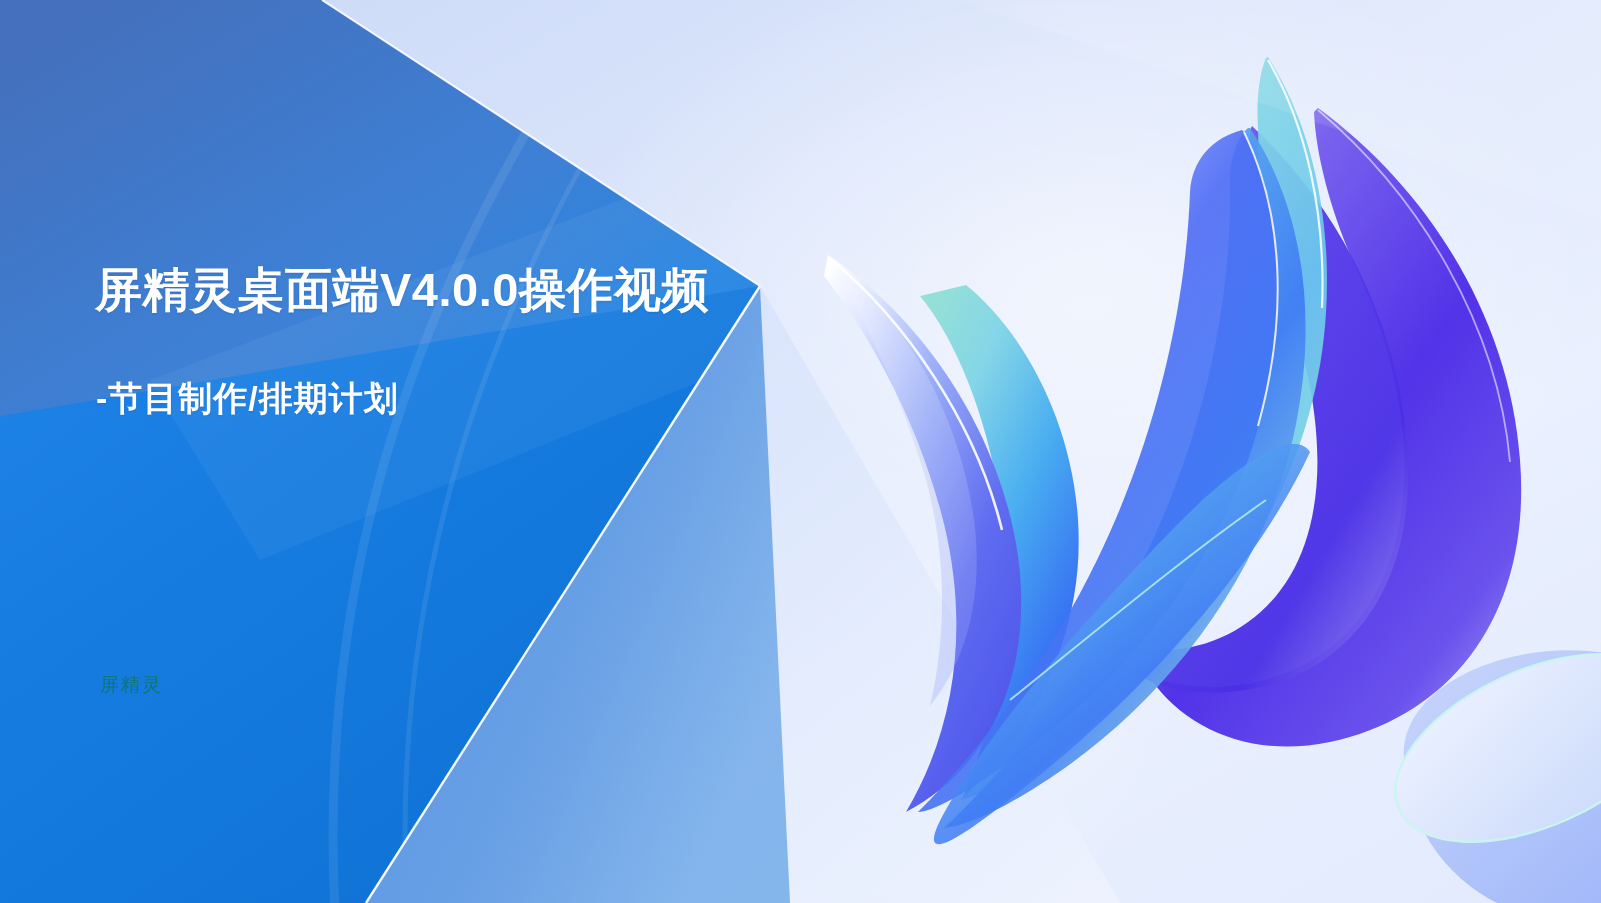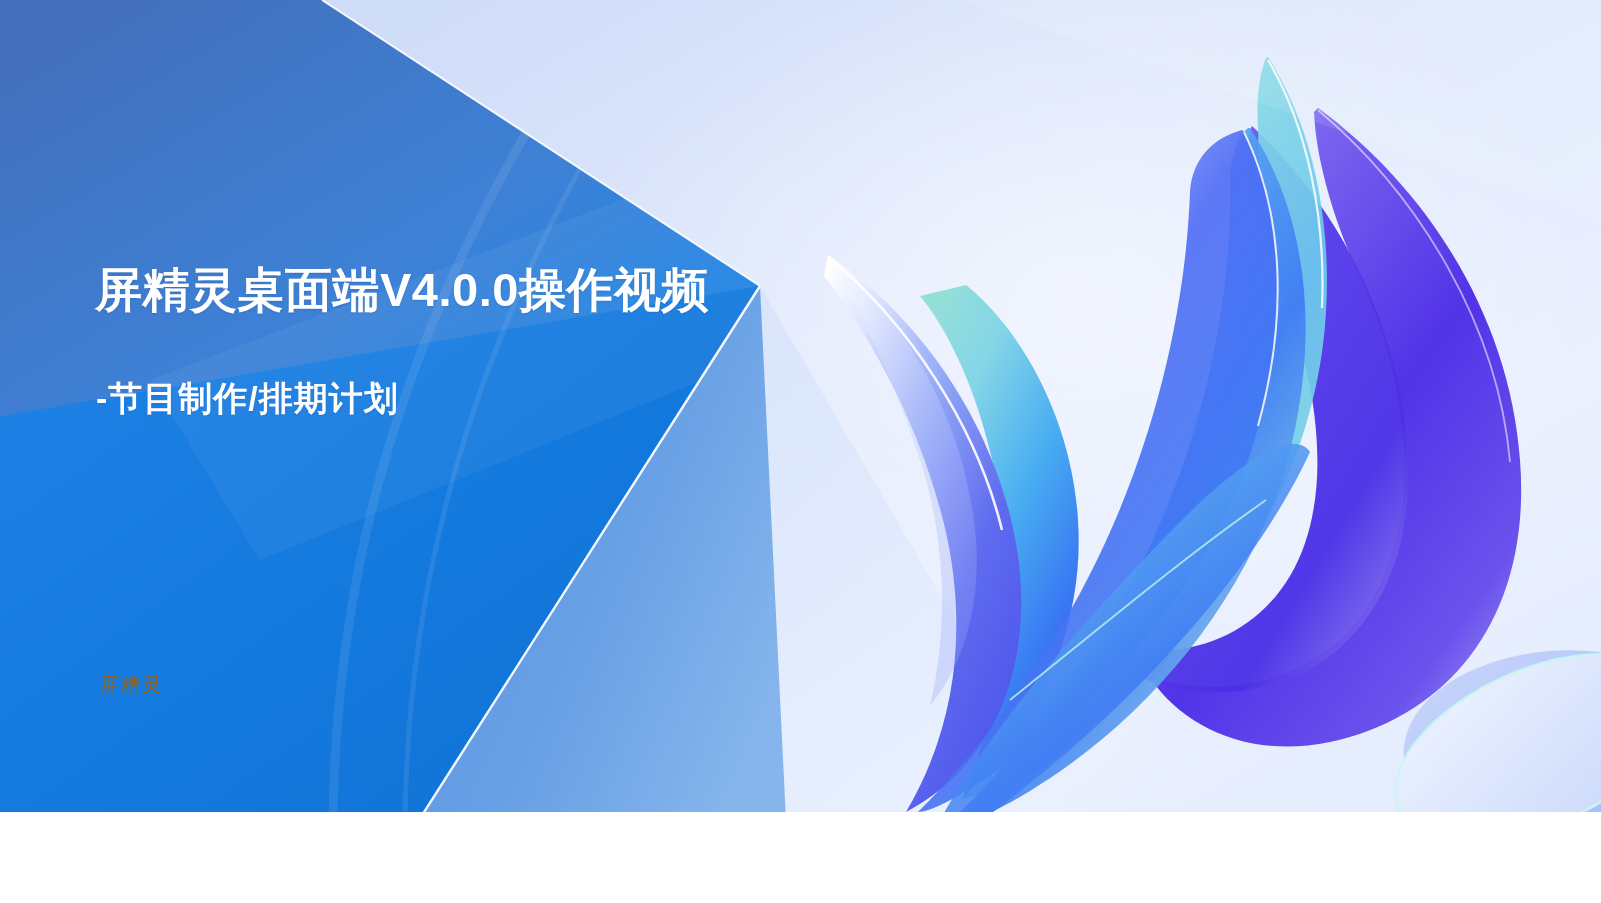--- a/index.html
+++ b/index.html
@@ -2,21 +2,21 @@
 <html lang="zh"><head>
 <meta charset="utf-8">
 <title>屏精灵桌面端V4.0.0操作视频</title>
 <style>
   html,body{margin:0;padding:0;background:#ffffff;}
   body{font-family:"Liberation Sans","DejaVu Sans",sans-serif;}
 
   #slide{
     position:relative;
     width:1601px;
-    height:812px;
+    height:903px;
     overflow:hidden;
     background:#dfe8fb;
   }
 
   #bg-svg{
     position:absolute;
     left:0; top:0;
     width:1601px;
     height:903px;
     display:block;
@@ -56,21 +56,21 @@
     text-shadow:0 1px 2px rgba(20,60,120,0.15);
     margin-top:20px;
   }
 
   #brand{
     position:absolute;
     left:100px;
     top:672px;
     font-size:19px;
     font-weight:normal;
-    color:#a16207;
+    color:#0f766e;
     letter-spacing:2px;
     white-space:nowrap;
     opacity:0.97;
   }
 </style>
 </head>
 <body>
 
 <div id="slide">
 

